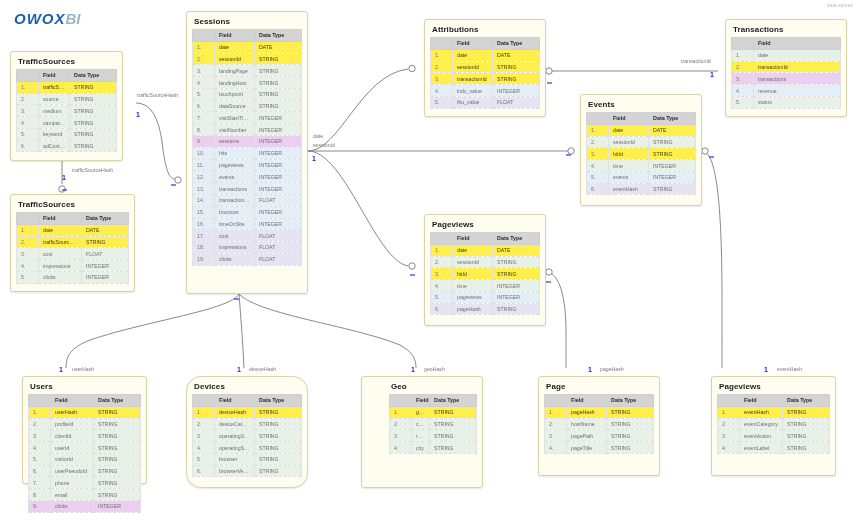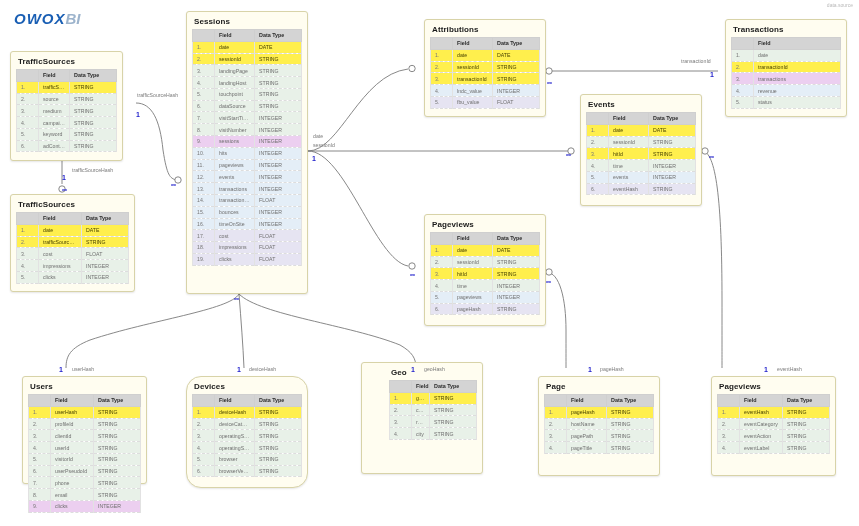--- a/index.html
+++ b/index.html
@@ -553,21 +553,21 @@
               <td class="dt">STRING</td>
             </tr>
             <tr class="r-green">
               <td class="num">6.</td>
               <td>browserVersion</td>
               <td class="dt">STRING</td>
             </tr>
           </tbody>
         </table>
       </div>
-      <div class="entity" style="left: 361px; top: 362px; width: 122px; height: 112px; padding-left: 27px;">
+      <div class="entity" style="left: 361px; top: 376px; width: 122px; height: 112px; padding-left: 27px;">
         <div class="title">Geo</div>
         <table class="grid">
           <thead>
             <tr>
               <th class="num"></th>
               <th>Field</th>
               <th class="dt">Data Type</th>
             </tr>
           </thead>
           <tbody>

